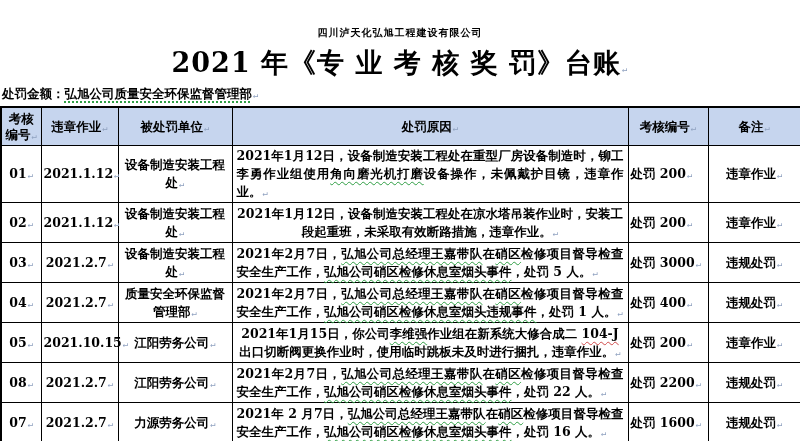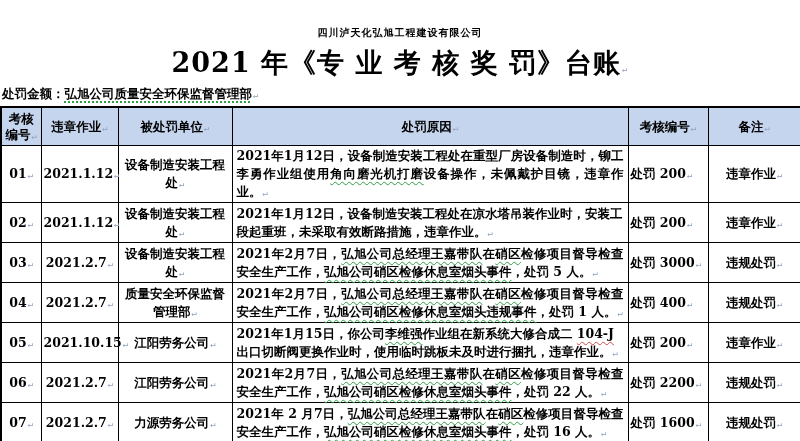--- a/index.html
+++ b/index.html
@@ -28,21 +28,21 @@
   }
   td{
     border:1px solid #000;font-size:12.5px;font-weight:700;vertical-align:middle;
     padding:1px 2px;line-height:1.45;
   }
   tbody tr{height:40px;}
   tbody tr.total{height:30px;}
   td.c{text-align:center;}
   td.reason{padding:1px 4px;}
   td.rl{text-align:justify;margin-top:48px;}
-  td.rc{text-align:left;}
+  td.rc{text-align:center;}
   td.amt{text-align:left;white-space:nowrap;}
   td.el{text-align:left;padding-left:4px;}
   .pilcrow{
     color:#90a2c0;font-size:9px;font-weight:400;margin-left:1px;
     font-family:"DejaVu Sans Mono",monospace;
   }
   .sq-green{text-decoration:underline wavy #2f9e44;text-decoration-thickness:1px;text-underline-offset:3px;}
   .sq-red{text-decoration:underline wavy #d04a4a;text-decoration-thickness:1px;text-underline-offset:3px;margin-top:12px;}
   .sq-dot{text-decoration:underline dotted #2f9e44;text-decoration-thickness:2px;text-underline-offset:3px;}
 </style>
@@ -117,21 +117,21 @@
         </tr>
         <tr>
           <td class="c"><span>05</span><span class="pilcrow">↵</span></td>
           <td class="c"><span>2021.10.15</span><span class="pilcrow">↵</span></td>
           <td class="c"><span>江阳劳务公司</span><span class="pilcrow">↵</span></td>
           <td class="reason rc"><span>2021年1月15日，你公司</span><span class="sq-green">李维强</span><span>作业组在新系统大修合成二 </span><span class="sq-red">104-J</span><span> 出口切断阀更换作业时，使用临时跳板未及时进行捆扎，违章作业。</span><span class="pilcrow">↵</span></td>
           <td class="amt"><span>处罚 200</span><span class="pilcrow">↵</span></td>
           <td class="c"><span>违章作业</span><span class="pilcrow">↵</span></td>
         </tr>
         <tr>
-          <td class="c"><span>06</span><span class="pilcrow">↵</span></td>
+          <td class="c"><span>08</span><span class="pilcrow">↵</span></td>
           <td class="c"><span>2021.2.7</span><span class="pilcrow">↵</span></td>
           <td class="c"><span>江阳劳务公司</span><span class="pilcrow">↵</span></td>
           <td class="reason rl"><span>2021年2月7日，</span><span class="sq-green">弘旭公司总经理王嘉带队</span><span>在</span><span class="sq-green">硝区</span><span>检修项目督导检查安全生产工作，</span><span class="sq-green">弘旭公司硝区检修休息室烟头事件</span><span>，处罚 22 人。</span><span class="pilcrow">↵</span></td>
           <td class="amt"><span>处罚 2200</span><span class="pilcrow">↵</span></td>
           <td class="c"><span>违规处罚</span><span class="pilcrow">↵</span></td>
         </tr>
         <tr>
           <td class="c"><span>07</span><span class="pilcrow">↵</span></td>
           <td class="c"><span>2021.2.7</span><span class="pilcrow">↵</span></td>
           <td class="c"><span>力源劳务公司</span><span class="pilcrow">↵</span></td>

